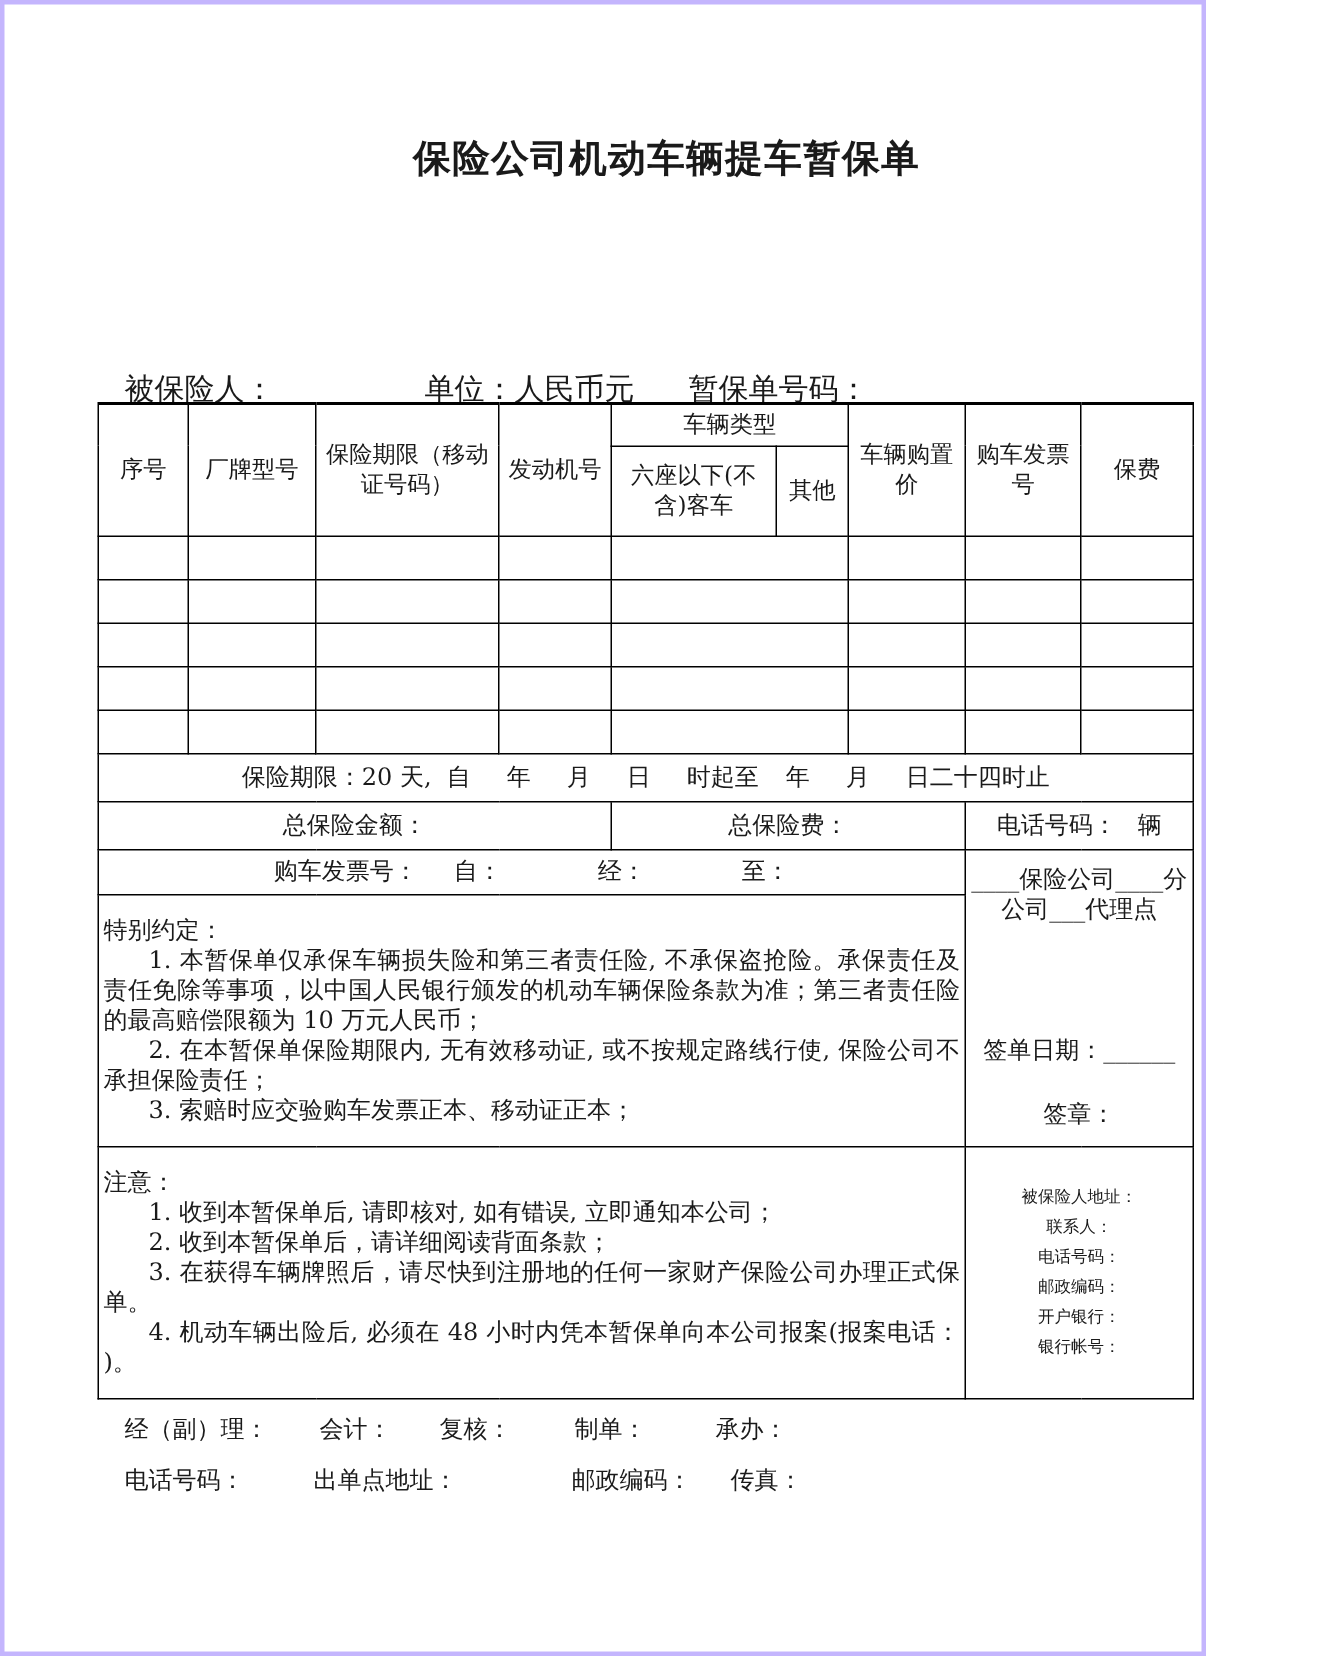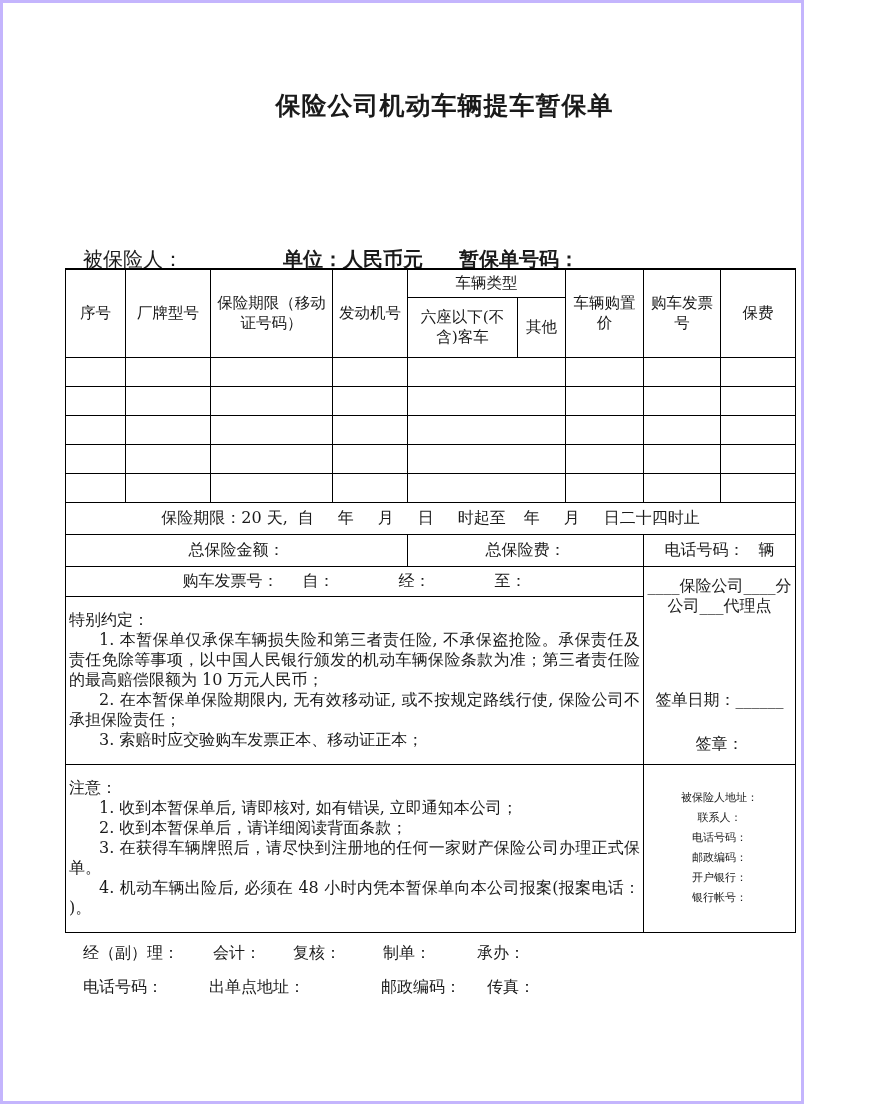--- a/index.html
+++ b/index.html
@@ -47,22 +47,22 @@
   .toplabels {
     position: absolute;
     top: 243px;
     left: 62px;
     width: 730px;
     font-size: 20px;
     height: 22px;
   }
   .toplabels span { position: absolute; white-space: nowrap; }
   .tl-insured { left: 18px; }
-  .tl-unit    { left: 218px; font-weight: bold; }
-  .tl-policy  { left: 394px; font-weight: bold; }
+  .tl-unit    { left: 218px; }
+  .tl-policy  { left: 394px; }
 
   
   #maintable {
     position: absolute;
     left: 62px;
     top: 265px;
     width: 730px;
     border-collapse: collapse;
     table-layout: fixed;
     font-size: 15.5px;

